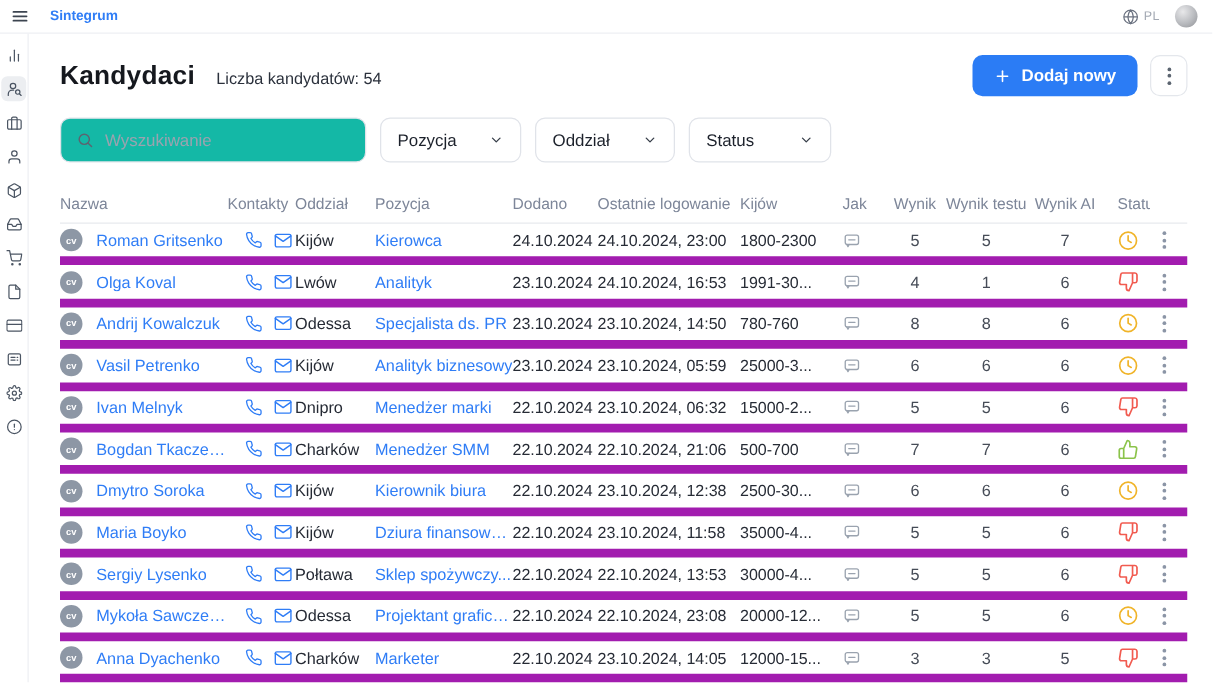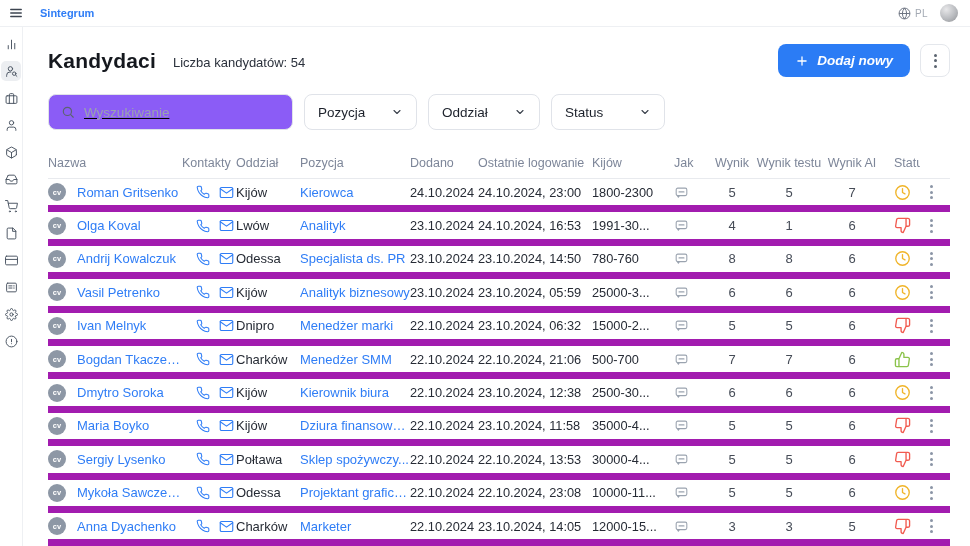--- a/index.html
+++ b/index.html
@@ -31,30 +31,30 @@
 
   main { flex:1; min-width:0; padding:17px 20px 0 25px; position:relative; }
 
   
   .page-header { display:flex; align-items:center; }
   .page-title { font-size:21px; font-weight:bold; color:#15181e; letter-spacing:.2px; }
   .count-label { font-size:13px; color:#2b313c; margin-left:17px; margin-top:3px; }
   .header-actions { margin-left:auto; display:flex; align-items:center; gap:10px; }
   .add-btn { height:33px; padding:0 17px; background:#2b7cf5; color:#fff; border:none; border-radius:8px;
     font-size:13.5px; font-weight:bold; display:flex; align-items:center; gap:8px; cursor:pointer;
-    font-family:inherit;font-style:italic; }
+    font-family:inherit; }
   .more-btn { height:33px; width:30px; background:#fff; border:1px solid #e4e7ec; border-radius:8px;
     display:flex; align-items:center; justify-content:center; cursor:pointer; }
   .dots { display:flex; flex-direction:column; gap:2.5px; }
   .dots i { width:3px; height:3px; border-radius:50%; background:#5b6470; display:block; }
 
   
   .filters { display:flex; align-items:center; margin-top:17px; gap:11px; }
   .search-box { width:245px; height:36px; border:1px solid #e0e3e9; border-radius:8px;
-    display:flex; align-items:center; padding:0 12px; gap:9px; background:#8b5cf6;text-decoration:underline; }
+    display:flex; align-items:center; padding:0 12px; gap:9px; background:#14b8a6; }
   .search-box input { border:none; outline:none; flex:1; font-size:13.5px; color:#1f2430;
     font-family:inherit; background:transparent; }
   .search-box input::placeholder { color:#9aa3af; }
   .dropdown { height:36px; border:1px solid #e0e3e9; border-radius:8px; background:#fff;
     display:flex; align-items:center; justify-content:space-between; padding:0 13px; cursor:pointer; }
   .dd-pozycja { width:113px; } .dd-oddzial { width:112px; } .dd-status { width:114px; }
   .dropdown span { font-size:13.5px; color:#1c212b; }
 
   
   .table-wrap { margin-top:17px; position:relative; height:401px; overflow:hidden; }
@@ -770,21 +770,21 @@
                   <svg width="15" height="15" viewBox="0 0 24 24" fill="none" stroke="#2f7df6" stroke-width="1.8" stroke-linecap="round" stroke-linejoin="round">
                     <rect x="2" y="4" width="20" height="16" rx="2"></rect>
                     <polyline points="22,6 12,13 2,6"></polyline>
                   </svg>
                 </span>
     </div>
     <div class="txt">Odessa</div>
     <div class="link">Projektant graficzny</div>
     <div class="txt small">22.10.2024</div>
     <div class="txt small">22.10.2024, 23:08</div>
-    <div class="txt small">10000-11...</div>
+    <div class="txt small">20000-12...</div>
     <div class="cell-jak">
       <span style="display:flex;">
                   <svg width="15" height="15" viewBox="0 0 24 24" fill="none" stroke="#9aa3af" stroke-width="1.7" stroke-linecap="round" stroke-linejoin="round">
                     <rect x="3.5" y="5" width="17" height="12" rx="2.5"></rect>
                     <line x1="8" y1="11" x2="16" y2="11"></line>
                     <path d="M8.5 17l-1.5 2.6L5.5 17"></path>
                   </svg>
                 </span>
     </div>
     <div class="score">5</div>

